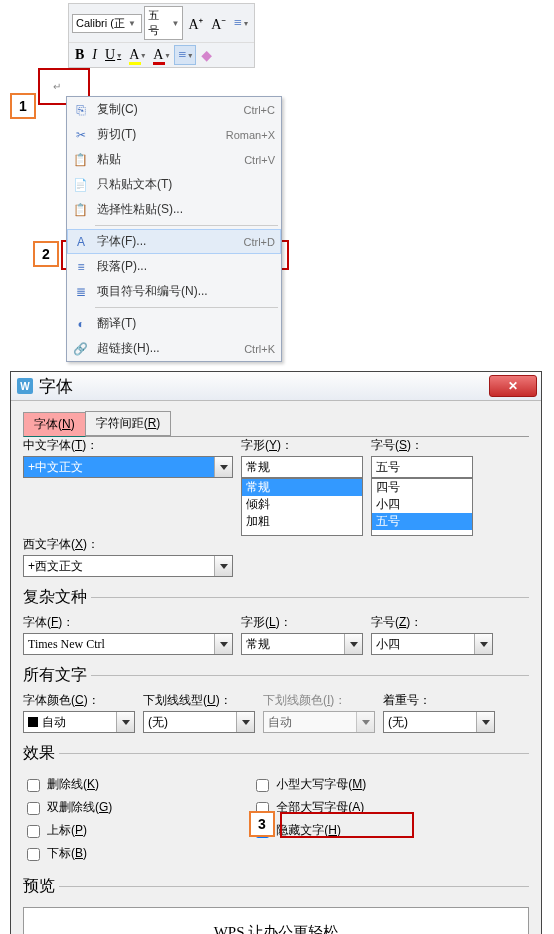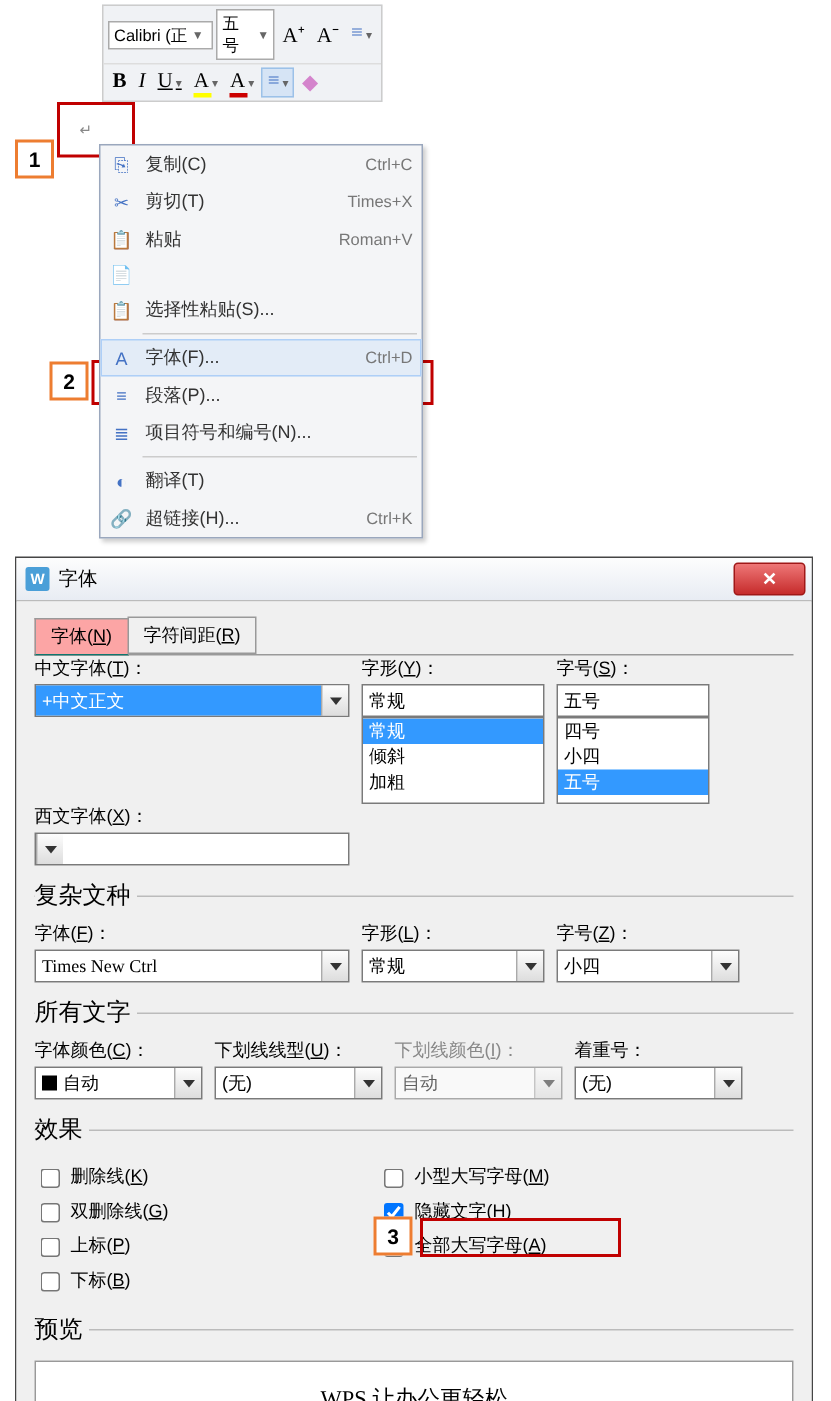--- a/index.html
+++ b/index.html
@@ -25,21 +25,21 @@
 .ctx-item.sel { background:#e3ecf7; border:1px solid #aecff7; padding:3px 5px 3px 3px; }
 .ctx-icon { width:20px; display:flex; justify-content:center; color:#4472c4; }
 .ctx-label { flex:1; padding-left:6px; color:#333; }
 .ctx-short { color:#777; font-size:11px; }
 .ctx-sep { height:1px; background:#ccc; margin:3px 3px 3px 28px; }
 .redbox2 { position:absolute; left:61px; top:177px; width:224px; height:26px; border:2px solid #c00000; }
 
 .dialog-wrap { margin:3px 0 0 10px; width:530px; border:1px solid #454545; }
 .titlebar { background:linear-gradient(#fdfdfd,#e8ecf3); height:28px; display:flex; align-items:center; border-bottom:1px solid #bbb; }
 .titlebar .ico { width:16px; height:16px; background:#4a9fd8; margin:0 6px; display:flex; align-items:center; justify-content:center; color:#fff; font-size:10px; font-weight:bold; border-radius:2px; }
-.titlebar .ttl { flex:1; font-size:13px; }
+.titlebar .ttl { flex:1; font-size:17px; }
 .closebtn { width:46px; height:20px; margin-right:4px; background:linear-gradient(#e77,#c62c2c); border:1px solid #a01818; border-radius:3px; color:#fff; display:flex; align-items:center; justify-content:center; font-weight:bold; cursor:pointer; }
 
 .dlg-body { background:#f0f0f0; padding:10px 12px 8px 12px; }
 .tabs { display:flex; border-bottom:1px solid #999; }
 .tab { border:1px solid #999; background:#f0f0f0; padding:3px 10px; margin-right:-1px; cursor:pointer; font-size:12px; }
 .tab.active { background:#fca5a5; border-bottom:1px solid #0f766e; position:relative; top:1px; }
 
 .row { display:flex; gap:8px; margin-top:0; }
 .col { display:flex; flex-direction:column; }
 label.lab { font-size:12px; margin-bottom:2px; }
@@ -118,29 +118,30 @@
 
   <div class="ctx-menu">
     <div class="ctx-item">
         <span class="ctx-icon">⎘</span>
         <span class="ctx-label">复制(C)</span>
         <span class="ctx-short">Ctrl+C</span>
       </div>
     <div class="ctx-item">
         <span class="ctx-icon">✂</span>
         <span class="ctx-label">剪切(T)</span>
-        <span class="ctx-short">Times+X</span>
+        <span class="ctx-short">Roman+X</span>
       </div>
     <div class="ctx-item">
         <span class="ctx-icon">📋</span>
         <span class="ctx-label">粘贴</span>
-        <span class="ctx-short">Roman+V</span>
+        <span class="ctx-short">Ctrl+V</span>
       </div>
     <div class="ctx-item">
         <span class="ctx-icon">📄</span>
+        <span class="ctx-label">只粘贴文本(T)</span>
       </div>
     <div class="ctx-item">
         <span class="ctx-icon">📋</span>
         <span class="ctx-label">选择性粘贴(S)...</span>
       </div>
     <div class="ctx-sep"></div>
     <div class="ctx-item sel">
         <span class="ctx-icon">A</span>
         <span class="ctx-label">字体(F)...</span>
         <span class="ctx-short">Ctrl+D</span>
@@ -209,20 +210,21 @@
           <div>小四</div>
           <div class="hl">五号</div>
         </div>
       </div>
     </div>
 
     <div class="row">
       <div class="col" style="width:210px;">
         <label class="lab">西文字体(<span class="u">X</span>)：</label>
         <div class="dd">
+            <div class="dd-txt">+西文正文</div>
             <div class="dd-btn">
               <div class="tri"></div>
             </div>
           </div>
       </div>
     </div>
 
     <fieldset>
       <legend>复杂文种</legend>
       <div class="row">
@@ -321,26 +323,26 @@
               <input type="checkbox" style="">
               <span>下标(<span class="u">B</span>)</span>
             </div>
         </div>
         <div class="col" style="margin-left:70px;">
           <div class="cb-row">
               <input type="checkbox" style="">
               <span>小型大写字母(<span class="u">M</span>)</span>
             </div>
           <div class="cb-row">
+              <input type="checkbox" style="">
+              <span>全部大写字母(<span class="u">A</span>)</span>
+            </div>
+          <div class="cb-row">
               <input type="checkbox" checked="" style="">
               <span>隐藏文字(<span class="u">H</span>)</span>
-            </div>
-          <div class="cb-row">
-              <input type="checkbox" style="">
-              <span>全部大写字母(<span class="u">A</span>)</span>
             </div>
         </div>
         <div class="redbox3"></div>
         <div class="callout3">3</div>
       </div>
     </fieldset>
 
     <fieldset>
       <legend>预览</legend>
       <div class="preview">WPS 让办公更轻松</div>

